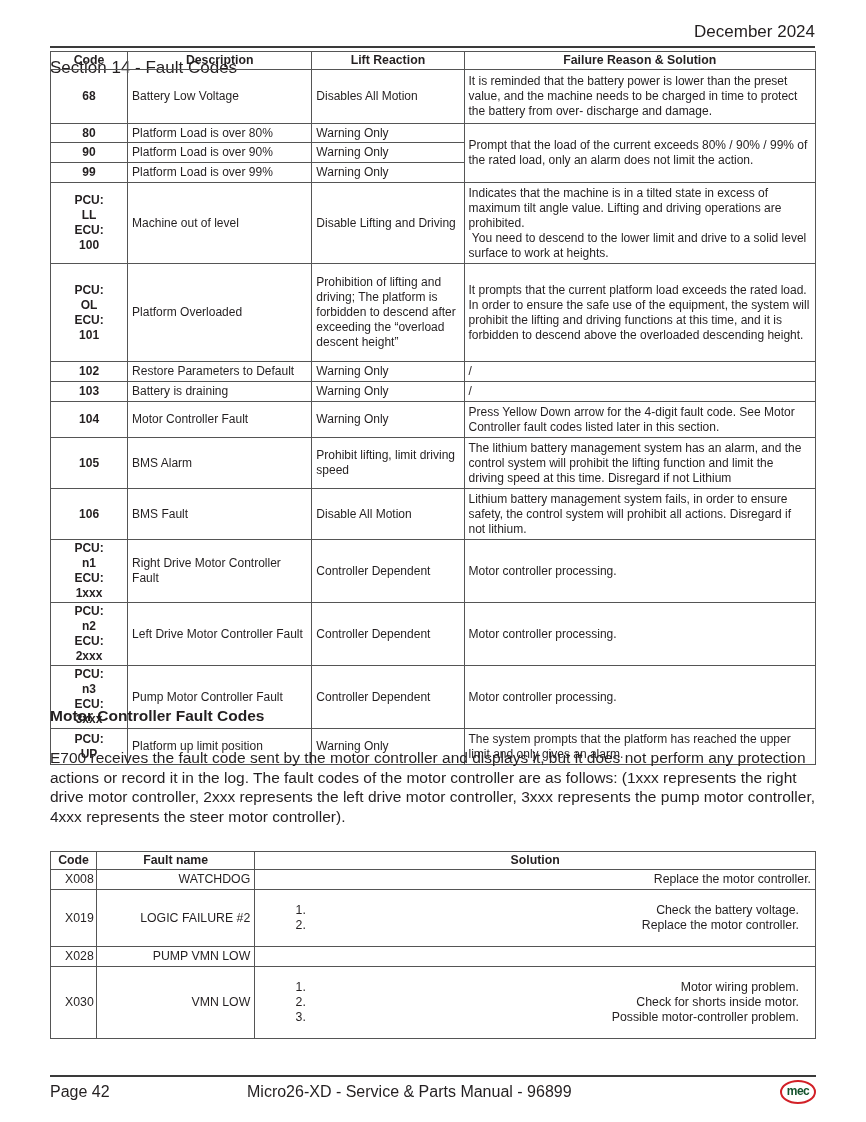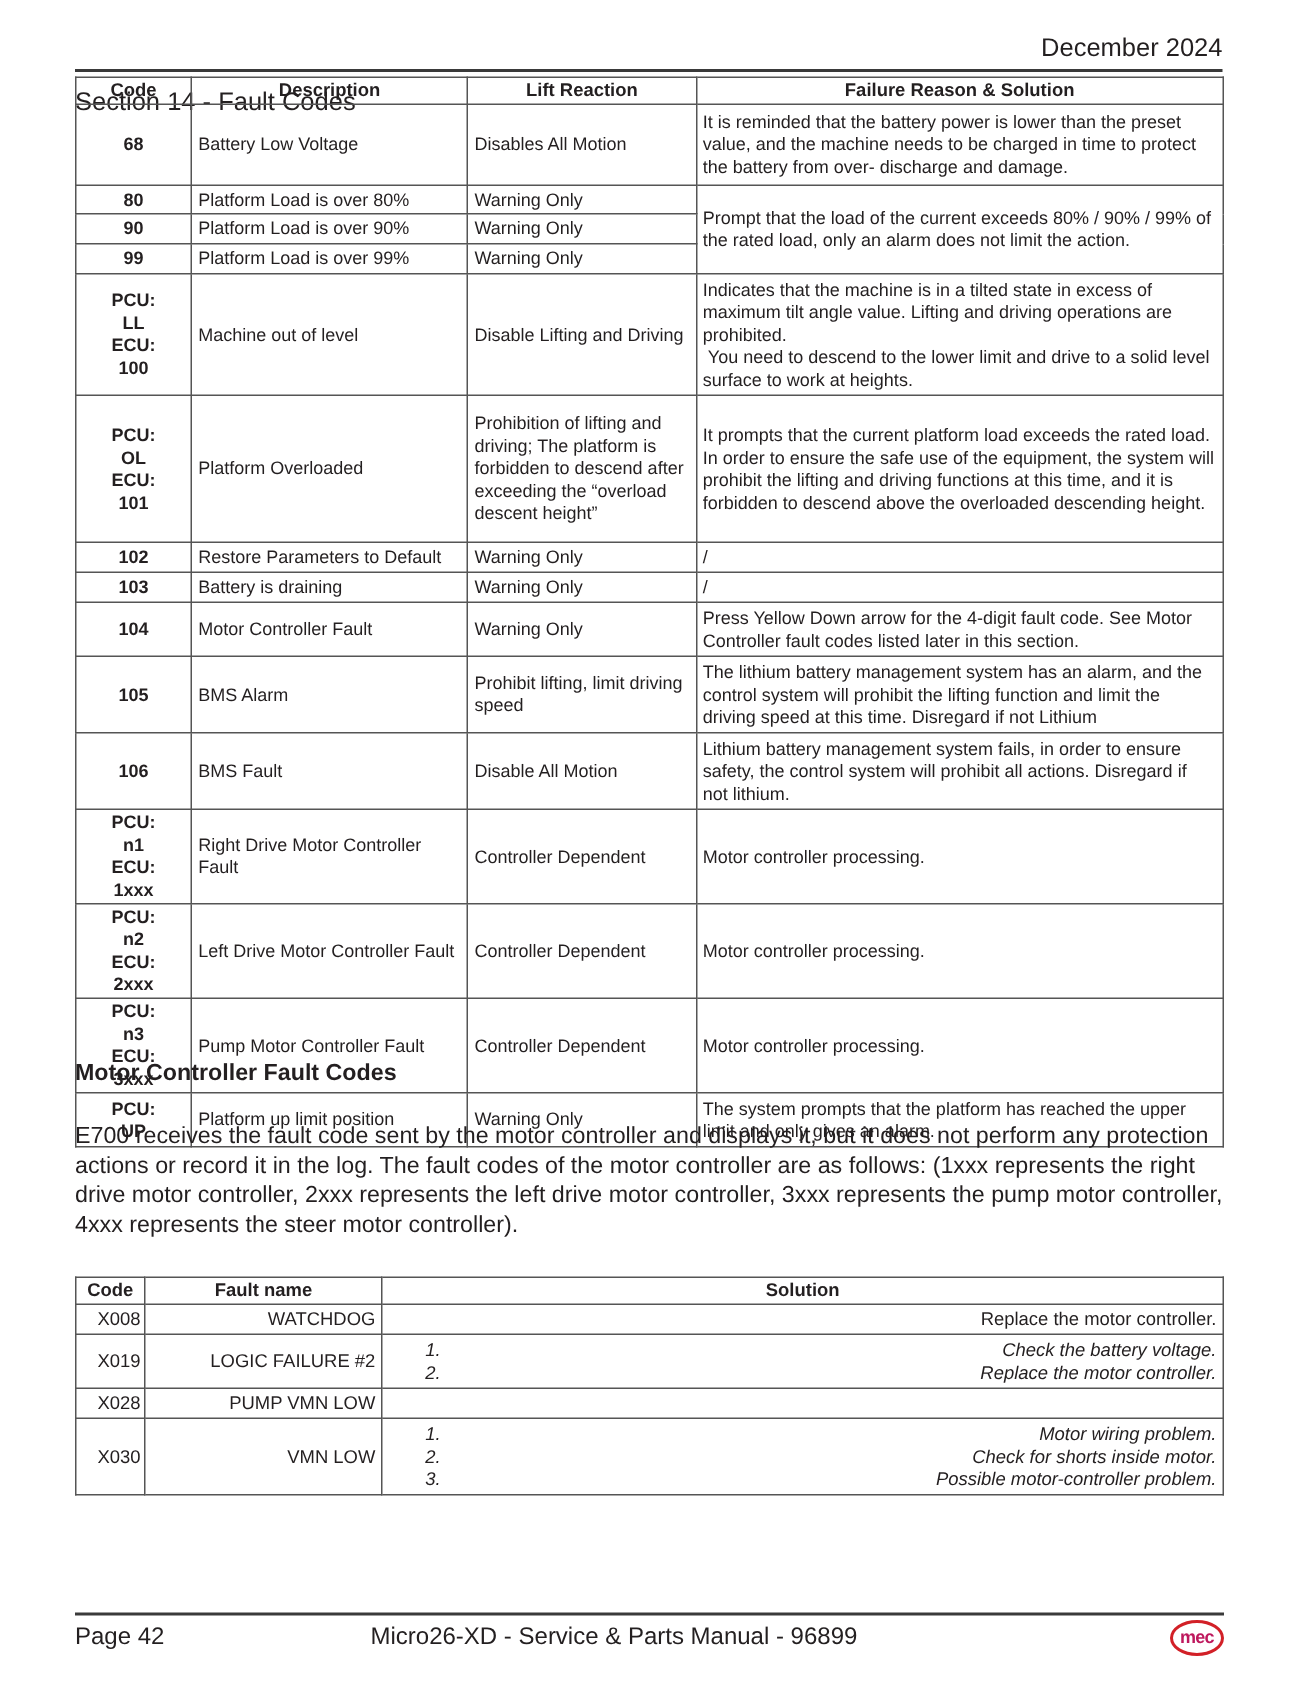--- a/index.html
+++ b/index.html
@@ -13,26 +13,26 @@
   th { font-weight: bold; font-size: 12.3px; text-align: center; height: 17px; padding: 0 4px; }
   td.code { font-weight: bold; text-align: center; padding: 1px 16px; }
   #t1 { top: 51px; }
   #t1 col.c1 { width: 77px; } #t1 col.c2 { width: 184px; } #t1 col.c3 { width: 152px; } #t1 col.c4 { width: 351px; }
   .mtitle { position: absolute; left: 50px; top: 707px; font-size: 15.5px; font-weight: bold; }
   .para { position: absolute; left: 50px; top: 748px; width: 770px; font-size: 15.5px; line-height: 19.5px; }
   #t2 { top: 851px; }
   #t2 col.c1 { width: 46px; } #t2 col.c2 { width: 158px; } #t2 col.c3 { width: 560px; }
   #t2 td { font-size: 12.3px; text-align: right; }
   #t2 td.code2 { text-align: center; padding: 1px 14px; }
-  ol.sol { margin: 0; padding-left: 38px; font-style: italic; }
+  ol.sol { margin: 12px; padding-left: 38px; }
   ol.sol li { padding-left: 12px; line-height: 15px; }
   .ftr { position: absolute; left: 50px; top: 1075px; width: 766px; border-top: 2px solid #3a3a3a; height: 30px; }
   .ftr .pg { position: absolute; left: 0; top: 6px; font-size: 16px; }
   .ftr .title { position: absolute; left: 197px; top: 6px; font-size: 16px; }
-  .logo { position: absolute; right: 0; top: 3px; width: 36px; height: 24px; border: 2.5px solid #d22027; border-radius: 50%; box-sizing: border-box; color: #be185d; font-weight: bold; font-size: 12px; text-align: center; line-height: 18px; letter-spacing: -0.5px; }
+  .logo { position: absolute; right: 0; top: 3px; width: 36px; height: 24px; border: 2.5px solid #d22027; border-radius: 50%; box-sizing: border-box; color: #14532d; font-weight: bold; font-size: 12px; text-align: center; line-height: 18px; letter-spacing: -0.5px; }
 </style>
 </head>
 <body>
 
 <div class="hdr">
   <span class="l">Section 14 - Fault Codes</span>
   <span class="r">December 2024</span>
 </div>
 
 <table id="t1">

